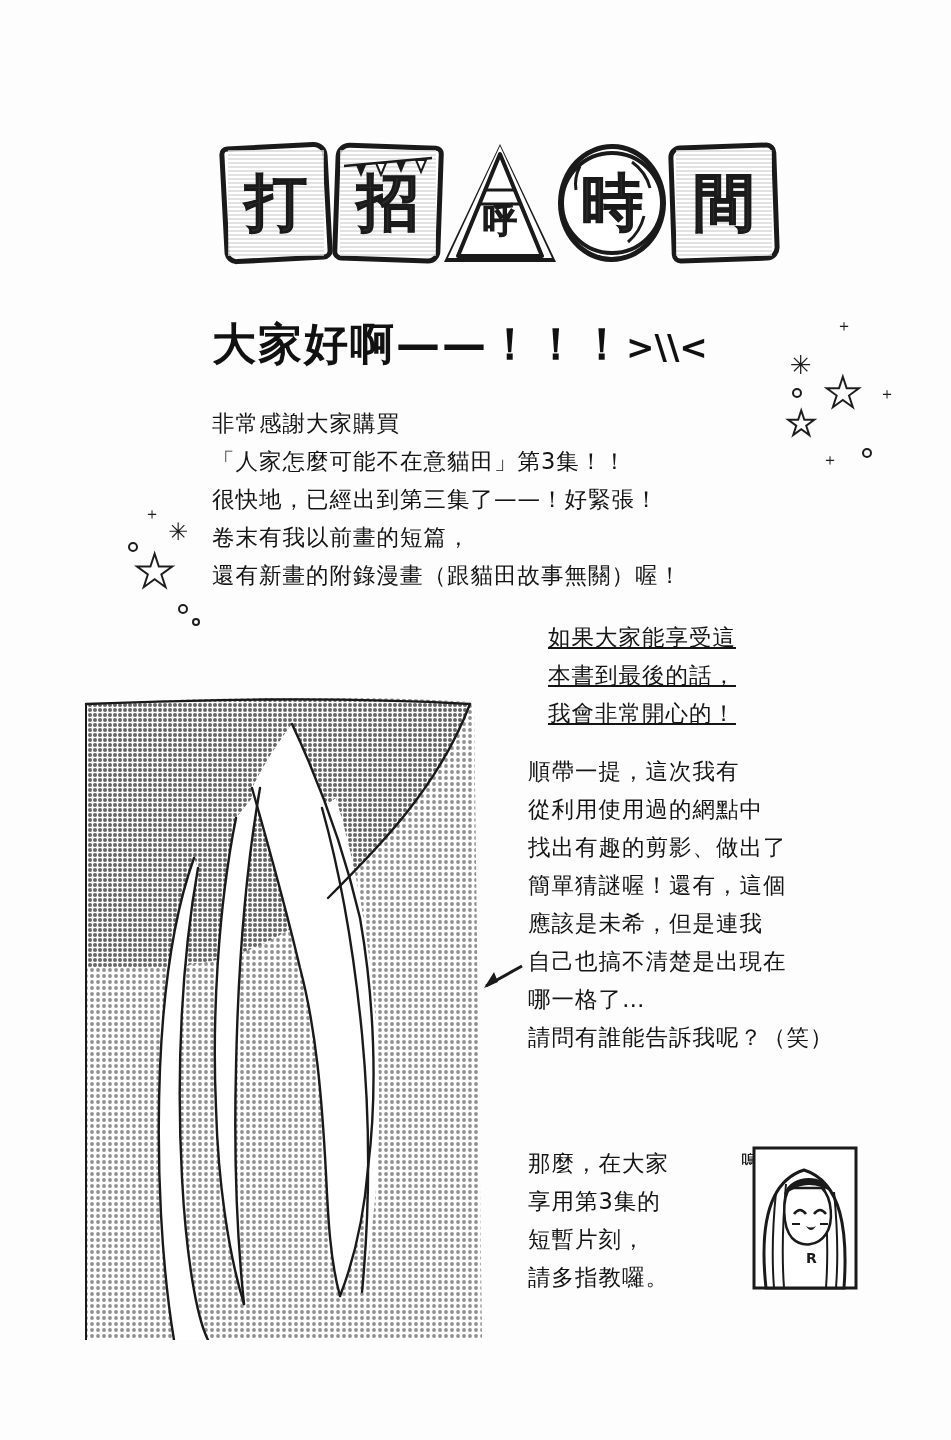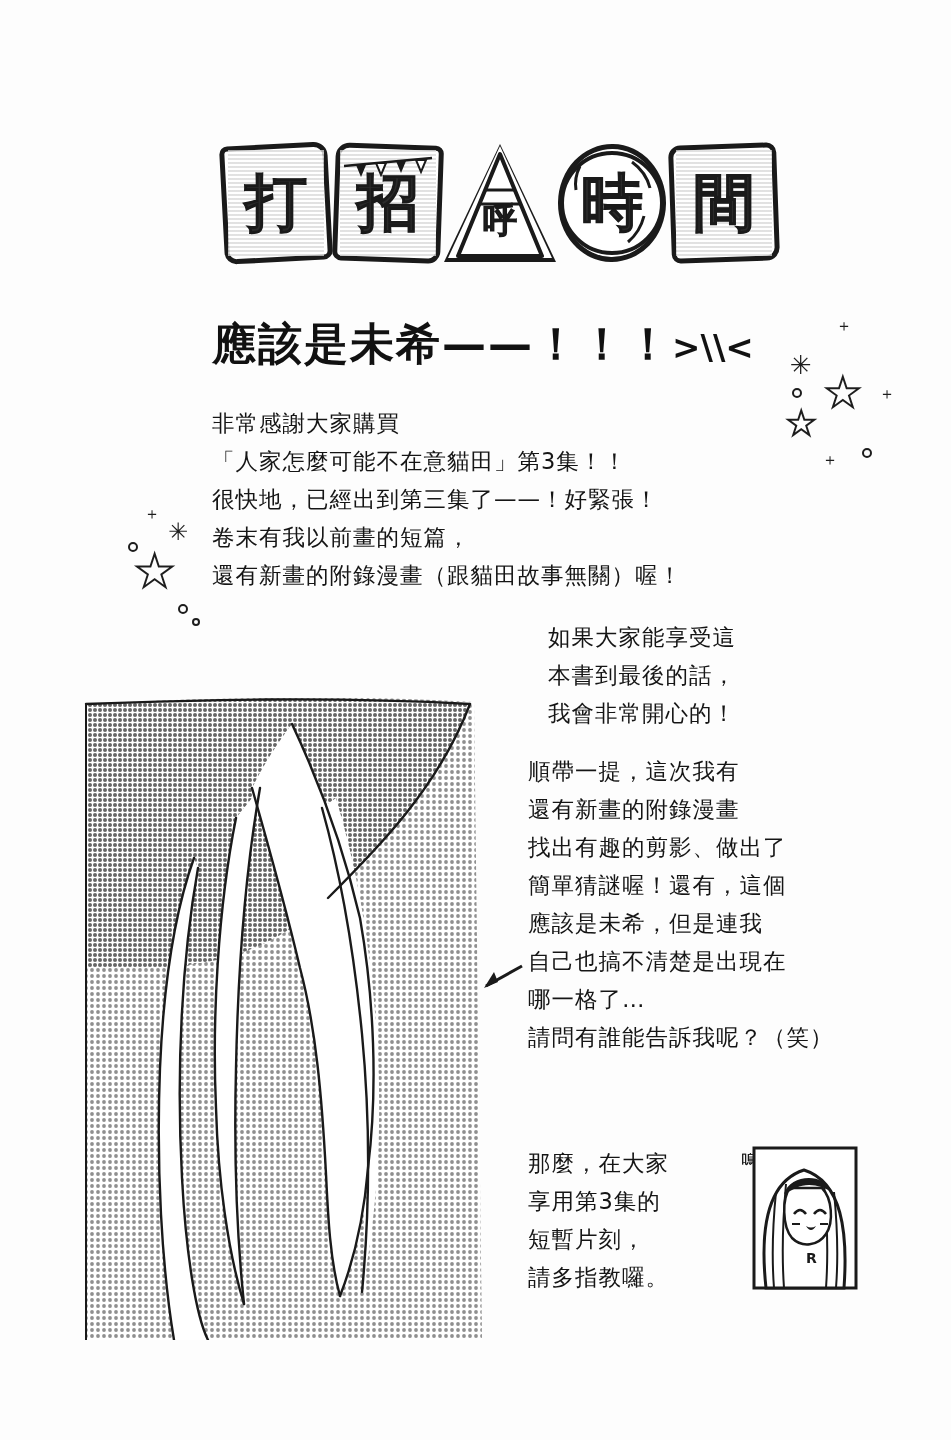--- a/index.html
+++ b/index.html
@@ -130,21 +130,21 @@
   
   .para {
     position: absolute;
     font-size: 22.5px;
     line-height: 38px;
     letter-spacing: 1px;
     color: #151515;
     white-space: pre;
   }
   #intro-para  { left: 212px; top: 404px; }
-  #thanks-para { left: 548px; top: 618px; }
+  #thanks-para { left: 548px; top: 618px; text-decoration: underline; }
   #note-para   { left: 528px; top: 752px; }
   #closing-para{ left: 528px; top: 1144px; }
 
   
   .spark {
     position: absolute;
     color: #1d1d1d;
     font-size: 20px;
     line-height: 1;
   }
@@ -255,21 +255,21 @@
     </div>
 
     <div class="title-box b5">
       <div class="frame"></div>
       <div class="gray-fill"></div>
       <span class="title-char">間</span>
     </div>
   </div>
 
   <div class="greeting">
-    <span>應該是未希——！！！</span><span class="emote">&gt;\\&lt;</span>
+    <span>大家好啊——！！！</span><span class="emote">&gt;\\&lt;</span>
   </div>
 
   <span class="spark" style="left:790px; top:352px; font-size:26px;">✳</span>
   <span class="spark" style="left:836px; top:318px; font-size:16px;">＋</span>
   <span class="spark" style="left:879px; top:386px; font-size:16px;">＋</span>
   <span class="spark" style="left:822px; top:452px; font-size:16px;">＋</span>
   <span class="star-outline" style="left:824px; top:372px;">★</span>
   <span class="star-outline" style="left:786px; top:406px; font-size:34px;">★</span>
   <span class="dot" style="left:792px; top:388px;"></span>
   <span class="dot" style="left:862px; top:448px;"></span>
@@ -283,21 +283,21 @@
 
   <div class="para" id="intro-para">非常感謝大家購買
 「人家怎麼可能不在意貓田」第3集！！
 很快地，已經出到第三集了——！好緊張！
 卷末有我以前畫的短篇，
 還有新畫的附錄漫畫（跟貓田故事無關）喔！</div>
   <div class="para" id="thanks-para">如果大家能享受這
 本書到最後的話，
 我會非常開心的！</div>
   <div class="para" id="note-para">順帶一提，這次我有
-還有新畫的附錄漫畫
+從利用使用過的網點中
 找出有趣的剪影、做出了
 簡單猜謎喔！還有，這個
 應該是未希，但是連我
 自己也搞不清楚是出現在
 哪一格了…
 請問有誰能告訴我呢？（笑）</div>
   <div class="para" id="closing-para">那麼，在大家
 享用第3集的
 短暫片刻，
 請多指教囉。</div>

